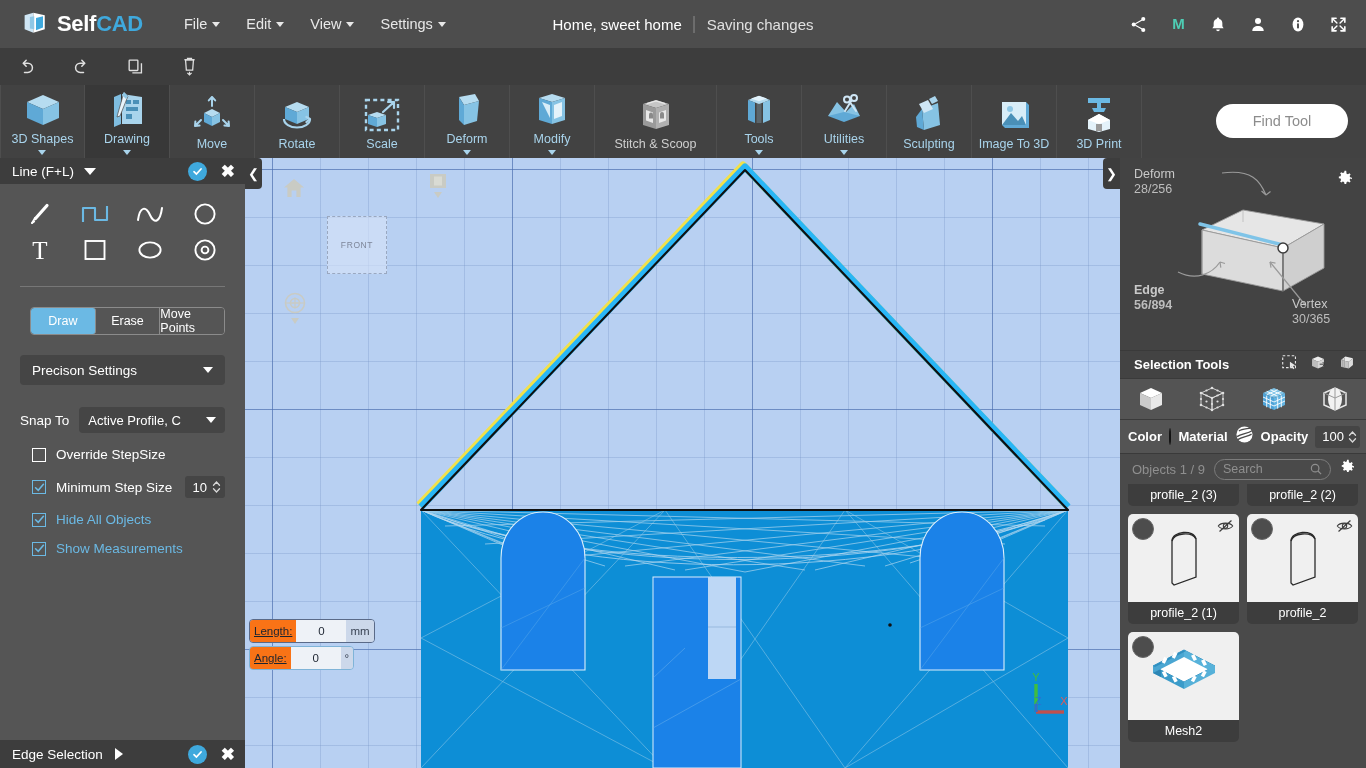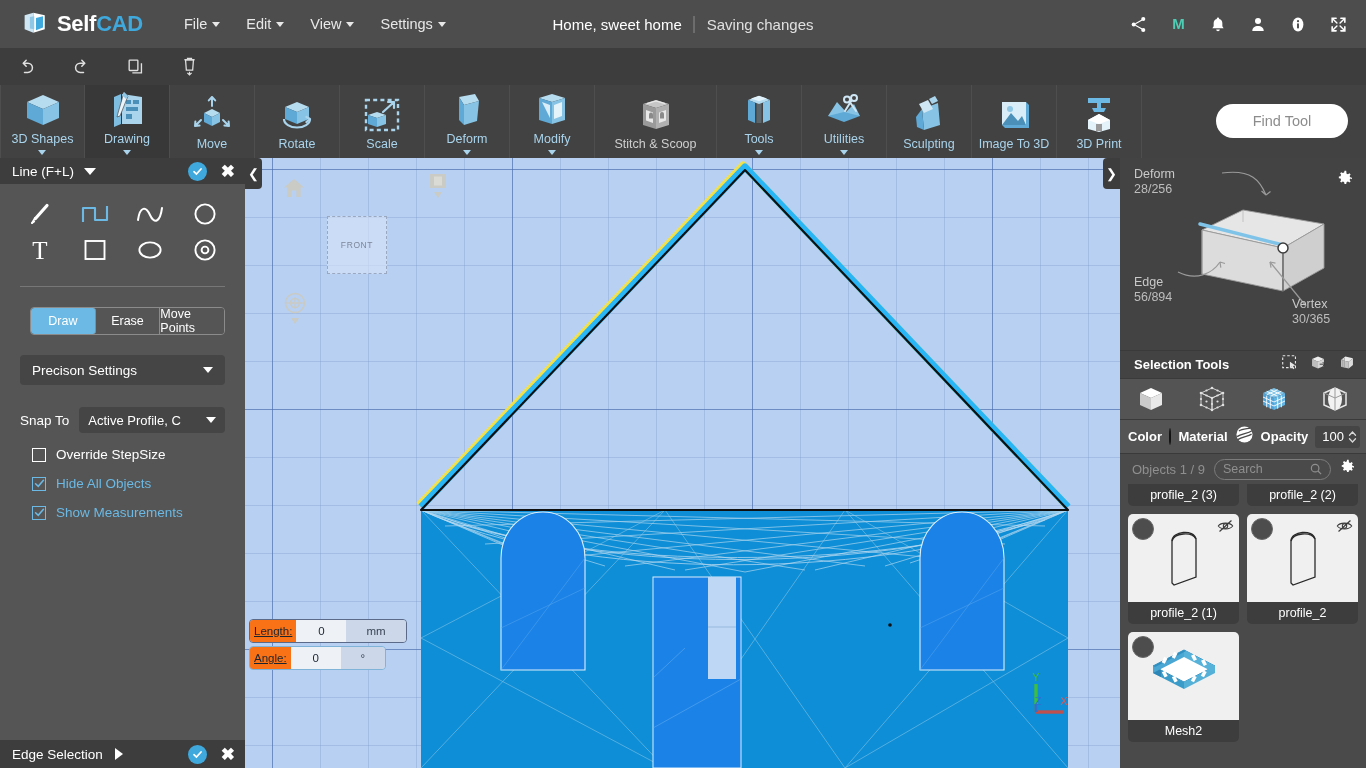--- a/index.html
+++ b/index.html
@@ -173,21 +173,21 @@
   .vp-home { position:absolute; left:38px; top:20px; cursor:pointer; }
   .vp-gizmo-t { position:absolute; left:182px; top:15px; cursor:pointer; }
   .vp-orbit { position:absolute; left:38px; top:133px; cursor:pointer; }
 
   .meas-box {
     position:absolute; display:flex; align-items:stretch; height:24px;
     border:1px solid #5a6a88; border-radius:4px; overflow:hidden; font-size:11.5px;
   }
   .meas-lbl { background:#f97316; color:#1c2430; padding: 0 4px; display:flex; align-items:center;text-decoration:underline; }
   .meas-val { background:#eef2f7; color:#1c2430; width:50px; display:flex; align-items:center; justify-content:center; }
-  .meas-unit { background:#ccd8ea; color:#3a4454; padding: 0 20px; display:flex; align-items:center; }
+  .meas-unit { background:#ccd8ea; color:#3a4454; padding: 0 4px; display:flex; align-items:center; }
 
   .axis-gizmo { position:absolute; right: 44px; bottom: 50px; width: 46px; height: 46px; }
 
   
   .rightpanel {
     position:absolute; top:158px; left:1120px; width:246px; height:610px; background:#4a4a4a;
   }
   .sel-diagram { position:relative; height: 192px; background: #434343; }
   .sel-gear { position:absolute; right:12px; top:12px; cursor:pointer; }
   .sel-lbl { position:absolute; color:#c9c9c9; font-size:12.5px; line-height:15px; }
@@ -633,20 +633,37 @@
         <span>Active Profile, C</span>
         <span class="caret-w"></span>
       </span>
     </div>
 
     <div class="ckrow">
       <span class="ckbox"></span>
       <span class="cklbl">Override StepSize</span>
     </div>
 
+    <div class="ckrow">
+      <span class="ckbox blue">
+        <svg width="11" height="11" viewBox="0 0 14 14" fill="none" stroke="#6bb9e4" stroke-width="2" stroke-linecap="round">
+          <path d="M2 7.3 L5.4 10.6 L12 3"></path>
+        </svg>
+      </span>
+      <span class="cklbl">Minimum Step Size</span>
+      <span class="stepper">
+        <span class="stepper-val">10</span>
+        <span class="spin">
+          <svg width="9" height="14" viewBox="0 0 9 14" fill="none" stroke="#d8d8d8" stroke-width="1.3" stroke-linecap="round">
+            <path d="M1.5 5.2 L4.5 2 L7.5 5.2"></path>
+              <path d="M1.5 8.8 L4.5 12 L7.5 8.8"></path>
+          </svg>
+        </span>
+      </span>
+    </div>
 
     <div class="ckrow">
       <span class="ckbox blue">
         <svg width="11" height="11" viewBox="0 0 14 14" fill="none" stroke="#6bb9e4" stroke-width="2" stroke-linecap="round">
           <path d="M2 7.3 L5.4 10.6 L12 3"></path>
         </svg>
       </span>
       <span class="cklbl blue">Hide All Objects</span>
     </div>
 
@@ -814,21 +831,21 @@
         <path d="M58 114 C76 123, 92 116, 100 104" stroke="#9a9a9a" stroke-width="1.2" fill="none"></path>
         <path d="M100 104 l 0.8 5.6 M100 104 l 5 1.5" stroke="#9a9a9a" stroke-width="1.2" fill="none"></path>
         <path d="M186 148 L150 104" stroke="#9a9a9a" stroke-width="1.2" fill="none"></path>
         <path d="M150 104 l 5.5 1.2 M150 104 l 1 5.6" stroke="#9a9a9a" stroke-width="1.2" fill="none"></path>
       </svg>
 
       <span class="sel-lbl" style="left:14px; top:9px;">
         <span>Deform</span><br>
         <span class="num">28/256</span>
       </span>
-      <span class="sel-lbl" style="left:14px; top:117px;">
+      <span class="sel-lbl" style="left:14px; top:125px;font-weight:bold;">
         <span>Edge</span><br>
         <span class="num">56/894</span>
       </span>
       <span class="sel-lbl" style="left:172px; top:139px;">
         <span>Vertex</span><br>
         <span class="num">30/365</span>
       </span>
     </div>
 
     <div class="seltools-row">

